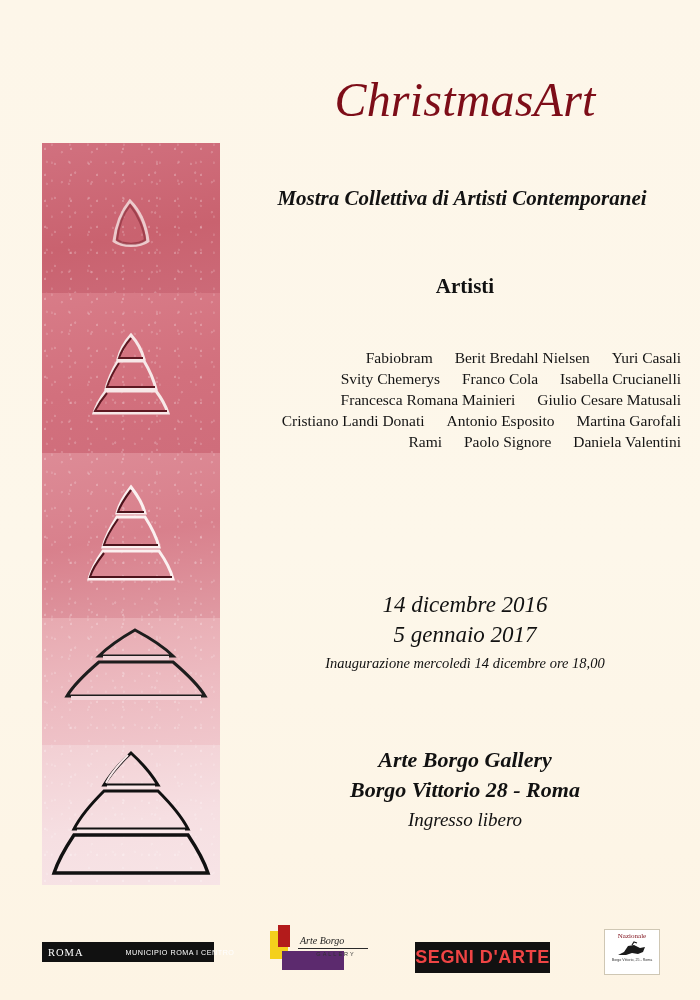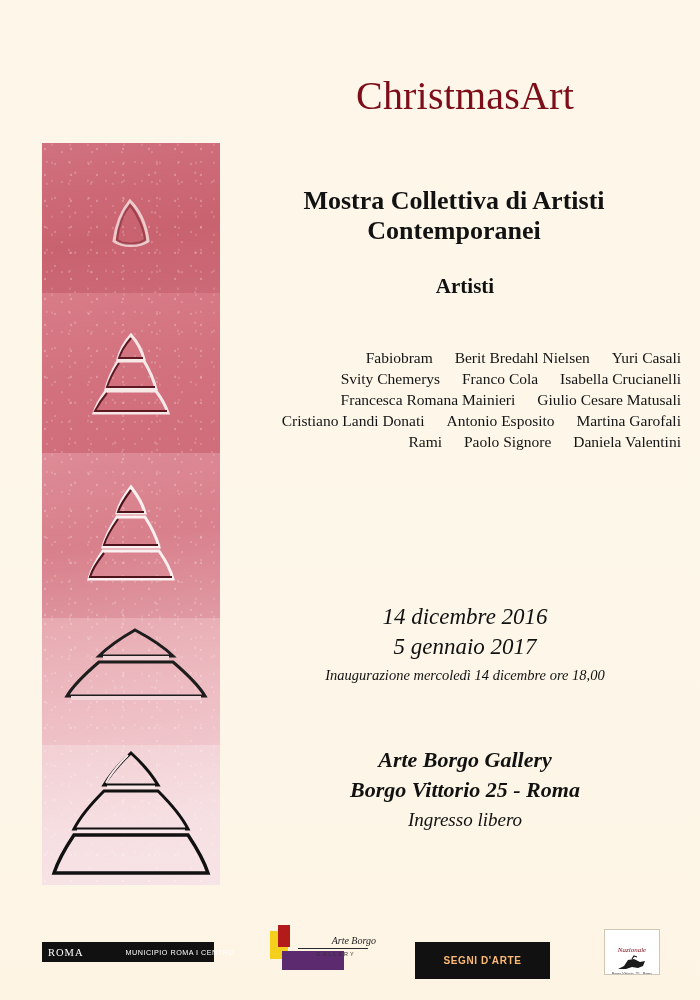--- a/index.html
+++ b/index.html
@@ -66,33 +66,35 @@
   }
   .tree svg { display: block; }
 
   
   .title {
     position: absolute;
     left: 245px;
     top: 72px;
     width: 440px;
     text-align: center;
-    font-size: 40px;
+    font-size: 48px;
+    font-style: italic;
     color: #7d0d18;
     letter-spacing: .2px;
     font-family: "Liberation Serif", serif;
   }
 
   .subtitle {
     position: absolute;
-    left: 228px;
+    left: 236px;
     top: 186px;
     width: 452px;
     text-align: center;
-    font-size: 26px;
+    font-size: 21px;
+    font-style: italic;
     font-weight: bold;
     color: #121212;
   }
 
   .artists-heading {
     position: absolute;
     left: 245px;
     top: 274px;
     width: 440px;
     text-align: center;
@@ -114,21 +116,20 @@
   .artists-line { white-space: nowrap; }
   .artists-line span { margin: 0 9px; }
 
   .dates {
     position: absolute;
     left: 245px;
     top: 590px;
     width: 440px;
     text-align: center;
     color: #111;
-    margin-top: 12px;
   }
   .date-main {
     font-size: 23px;
     font-style: italic;
     line-height: 30px;
   }
   .date-note {
     font-size: 14.5px;
     font-style: italic;
     margin-top: 5px;
@@ -205,67 +206,66 @@
     position: absolute;
     left: 268px;
     top: 0px;
     width: 112px;
     height: 48px;
   }
   .logo-arteborgo .blk-y { position:absolute; left:2px; top:6px; width:18px; height:28px; background:#f4d01c; }
   .logo-arteborgo .blk-r { position:absolute; left:10px; top:0px; width:12px; height:22px; background:#b31b1b; }
   .logo-arteborgo .blk-p { position:absolute; left:14px; top:26px; width:62px; height:19px; background:#5c2a6e; }
   .logo-arteborgo .ab-text {
-    position:absolute; left:24px; top:10px; width:84px;
+    position:absolute; left:32px; top:10px; width:84px;
     font-family:"Liberation Serif", serif; font-style:italic;
-    font-size:10px; color:#1c1c1c; text-align:right; line-height:11px;
+    font-size:10px; color:#1c1c1c; text-align:left; line-height:11px;
   }
   .logo-arteborgo .ab-sub {
     position:absolute; left:38px; top:26px; width:60px;
     font-family:"Liberation Sans", sans-serif;
     font-size:5.5px; letter-spacing:2px; color:#333; text-align:center;
   }
   .logo-arteborgo .ab-rule {
     position:absolute; left:30px; top:23px; width:70px; height:1px; background:#2a2a2a;
   }
 
   .logo-segni {
     position: absolute;
     left: 415px;
     top: 17px;
     width: 135px;
-    height: 37px;
+    height: 31px;
     background: #111;
-    color: #fdba74;
+    color: #ef4444;
     display: flex;
     align-items: center;
     justify-content: center;
     font-family: "Liberation Sans", sans-serif;
-    font-size: 10px;
+    font-size: 18px;
     font-weight: bold;
     letter-spacing: .6px;
   }
 
   .logo-naz {
     position: absolute;
     left: 604px;
     top: 4px;
     width: 54px;
     height: 44px;
     background: #fff;
     border: 1px solid #cfc7b4;
     text-align: center;
     overflow: hidden;
   }
   .logo-naz .naz-top {
     font-family: "Liberation Serif", serif;
-    font-style: italic;
     font-size: 7px;
     color: #7d0d18;
-    margin-top: 16px;
+    margin-top: 2px;
   }
   .logo-naz .naz-mid {
     height: 18px;
     position: relative;
   }
   .logo-naz .naz-sub {
     font-family: "Liberation Sans", sans-serif;
     font-size: 3.6px;
     color: #333;
     line-height: 5px;
@@ -378,21 +378,21 @@
   </div>
 
   <div class="dates">
     <div class="date-main">14 dicembre 2016</div>
     <div class="date-main">5 gennaio 2017</div>
     <div class="date-note">Inaugurazione mercoledì 14 dicembre ore 18,00</div>
   </div>
 
   <div class="venue">
     <div class="venue-name">Arte Borgo Gallery</div>
-    <div class="venue-addr">Borgo Vittorio 25 - Roma</div>
+    <div class="venue-addr">Borgo Vittorio 28 - Roma</div>
     <div class="venue-note">Ingresso libero</div>
   </div>
 
   <div class="footer">
 
     <div class="logo-roma">
       <span class="roma-word">ROMA</span>
       <span class="roma-crest"></span>
       <span class="roma-sub">MUNICIPIO ROMA  I CENTRO</span>
     </div>

